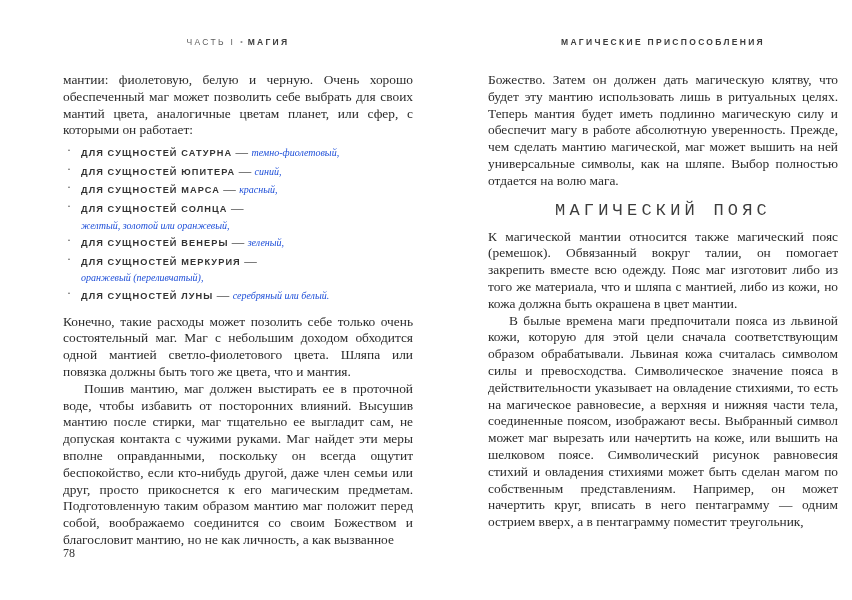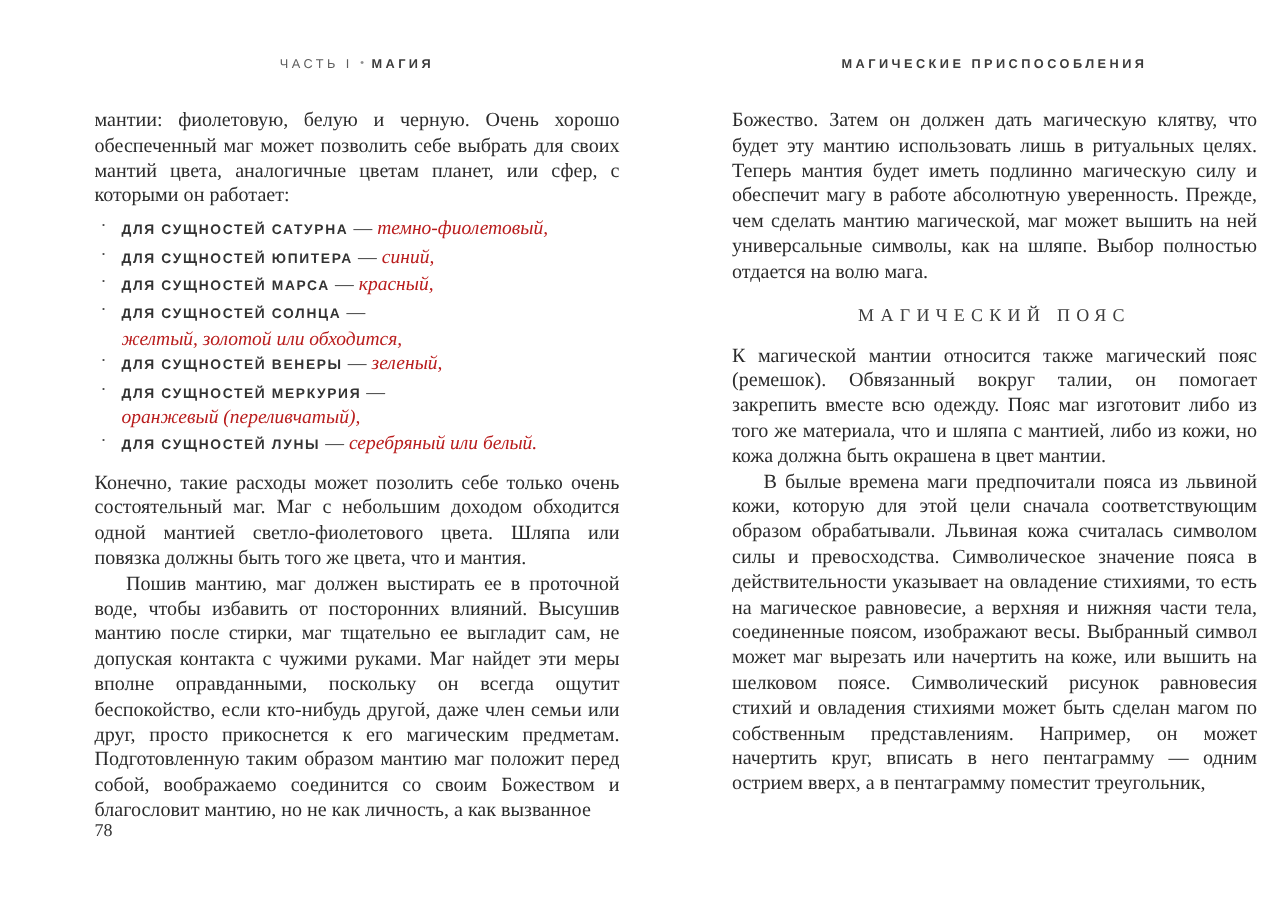--- a/index.html
+++ b/index.html
@@ -94,31 +94,31 @@
     text-transform: uppercase;
     color: #333333;
     margin-top: 21px;
   }
   .b-sep {
     font-size: 12.5px;
     color: #333333;
   }
   .b-val {
     font-style: italic;
-    font-size: 13px;
-    color: #b91c1c;
+    font-size: 10px;
+    color: #1d4ed8;
   }
   li.val-block .b-val { display: block; }
 
   .section-heading {
     margin: 11px 0 9px 0;
     text-align: center;
-    font-family: Liberation Serif, serif;
+    font-family: Liberation Mono, monospace;
     font-weight: 500;
-    font-size: 12px;
+    font-size: 17px;
     letter-spacing: 4.2px;
     line-height: 19px;
     color: #3d3d3d;
     white-space: nowrap;
   }
 
   .page-number {
     position: absolute;
     top: 546px;
     left: 0;
@@ -145,21 +145,21 @@
         <li>
           <span class="bullet">·</span><span class="b-label">для сущностей Сатурна</span> <span class="b-sep">—</span> <span class="b-val">темно-фиолетовый,</span>
         </li>
         <li>
           <span class="bullet">·</span><span class="b-label">для сущностей Юпитера</span> <span class="b-sep">—</span> <span class="b-val">синий,</span>
         </li>
         <li>
           <span class="bullet">·</span><span class="b-label">для сущностей Марса</span> <span class="b-sep">—</span> <span class="b-val">красный,</span>
         </li>
         <li class="val-block">
-          <span class="bullet">·</span><span class="b-label">для сущностей Солнца</span> <span class="b-sep">—</span> <span class="b-val">желтый, золотой или обходится,</span>
+          <span class="bullet">·</span><span class="b-label">для сущностей Солнца</span> <span class="b-sep">—</span> <span class="b-val">желтый, золотой или оранжевый,</span>
         </li>
         <li>
           <span class="bullet">·</span><span class="b-label">для сущностей Венеры</span> <span class="b-sep">—</span> <span class="b-val">зеленый,</span>
         </li>
         <li class="val-block">
           <span class="bullet">·</span><span class="b-label">для сущностей Меркурия</span> <span class="b-sep">—</span> <span class="b-val">оранжевый (переливчатый),</span>
         </li>
         <li>
           <span class="bullet">·</span><span class="b-label">для сущностей Луны</span> <span class="b-sep">—</span> <span class="b-val">серебряный или белый.</span>
         </li>

